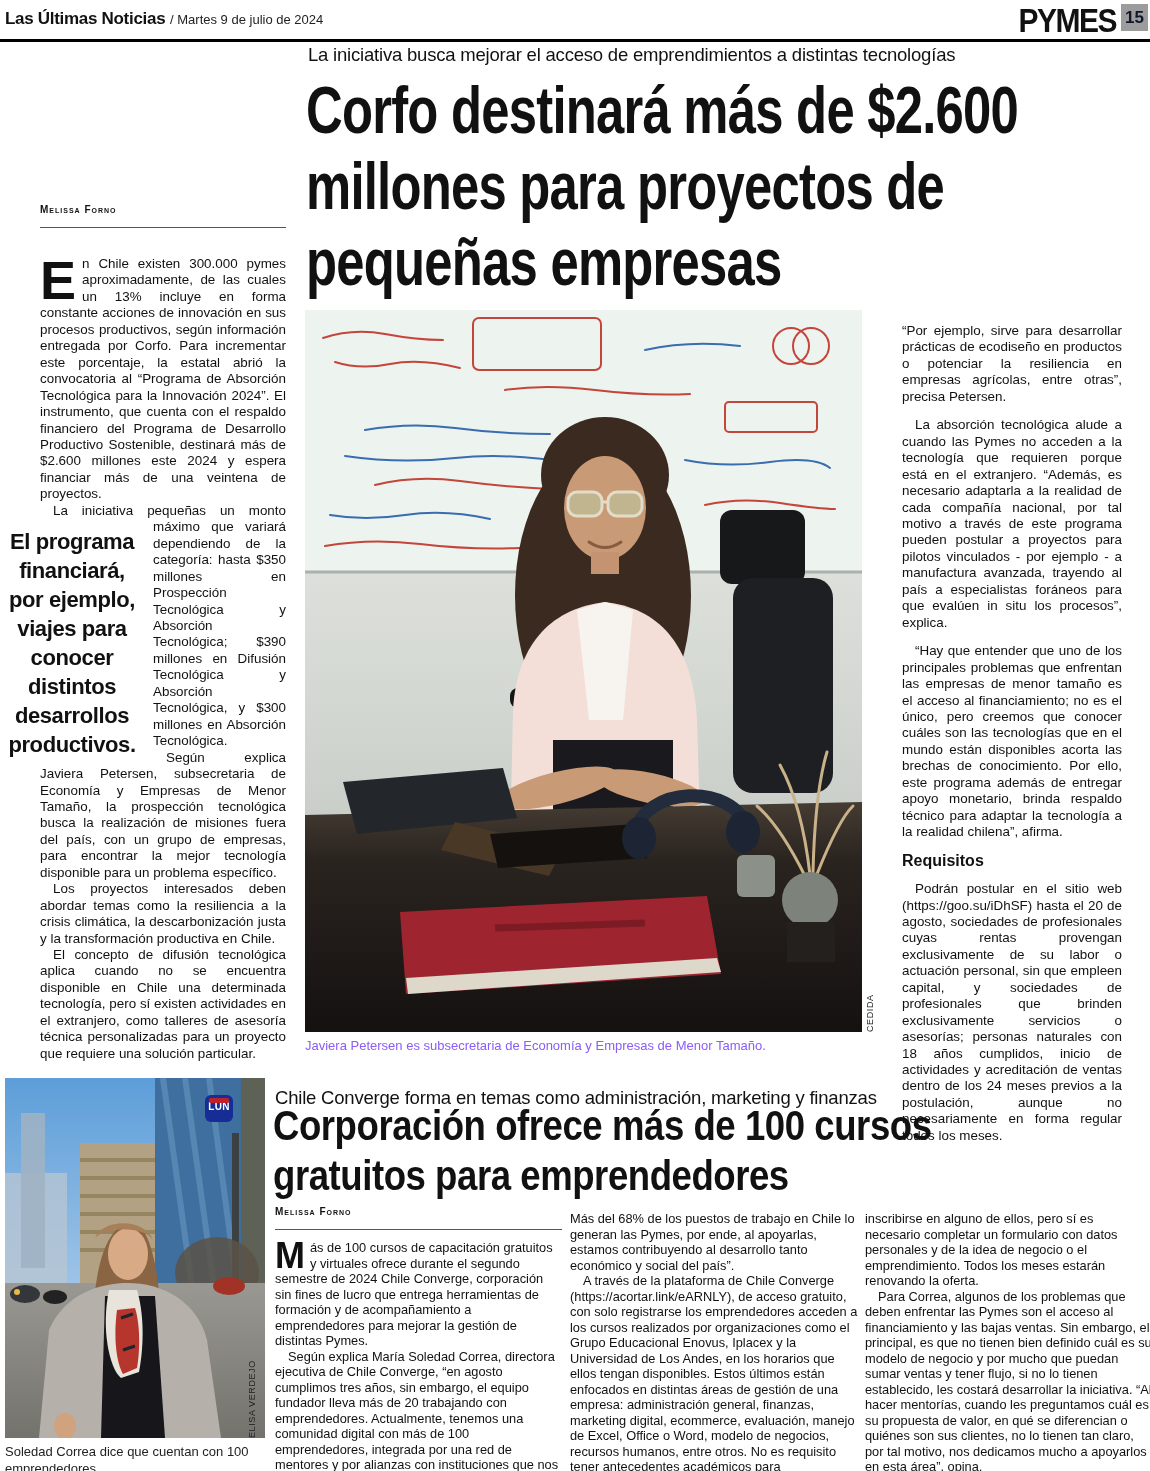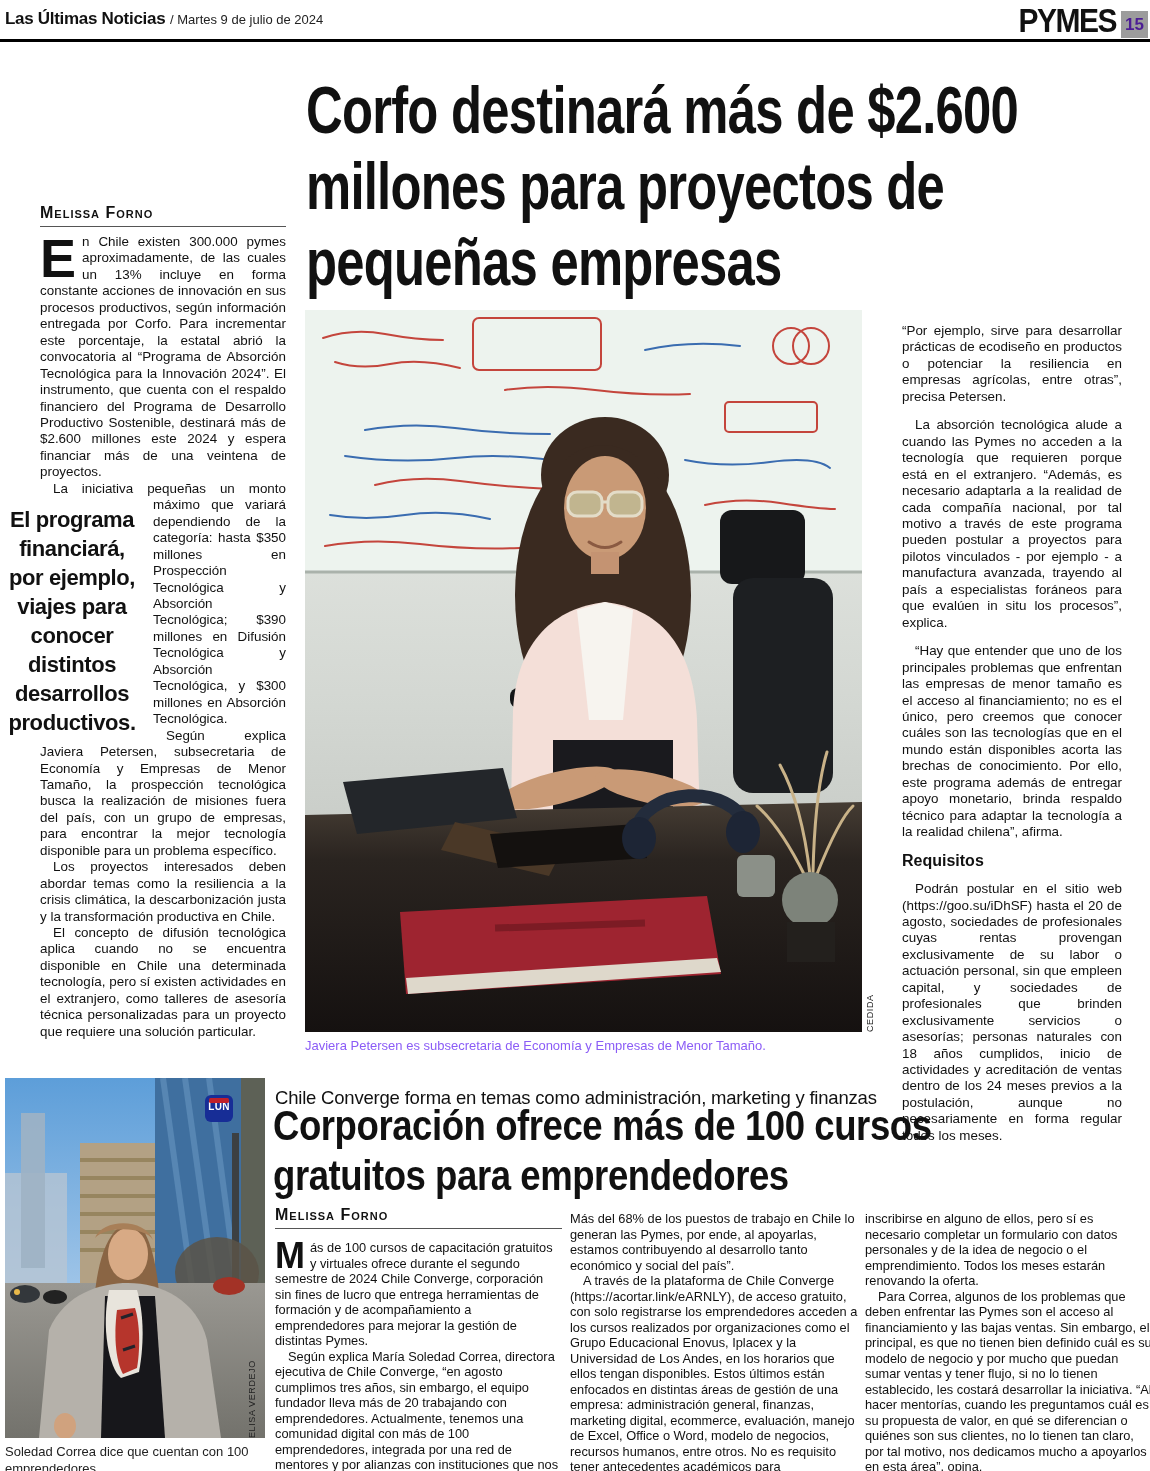--- a/index.html
+++ b/index.html
@@ -3,31 +3,31 @@
 <meta charset="utf-8">
 <style>
   html,body{margin:0;padding:0;background:#e8e8e8;}
   .page{position:relative;width:1150px;height:1471px;margin:0 auto;background:#fff;
         overflow:hidden;font-family:"Liberation Sans",sans-serif;color:#111;}
   
   .masthead{position:absolute;left:0;top:0;width:1150px;height:39px;border-bottom:3px solid #000;}
   .mh-left{position:absolute;left:5px;top:9px;font-size:17px;white-space:nowrap;}
   .mh-paper{font-weight:700;letter-spacing:-0.3px;}
   .mh-date{font-weight:400;font-size:13px;color:#222;}
-  .mh-right{position:absolute;right:2px;top:4px;display:flex;align-items:flex-end;gap:5px;}
+  .mh-right{position:absolute;right:2px;top:4px;display:flex;align-items:flex-start;gap:5px;}
   .pymes{font-size:30px;font-weight:900;letter-spacing:-1.5px;transform:scaleY(1.08);}
-  .pagebox{width:27px;height:27px;background:#9c9c9c;color:#4c1d95;font-weight:700;font-size:17px;
+  .pagebox{width:27px;height:27px;background:#9c9c9c;color:#0f172a;font-weight:700;font-size:17px;
            display:flex;align-items:center;justify-content:center;}
   
   .kicker1{position:absolute;left:308px;top:44px;width:800px;font-size:18.5px;letter-spacing:-0.2px;}
   .headline1{position:absolute;left:306px;top:72px;width:1065px;font-size:66px;line-height:76px;
              font-weight:700;letter-spacing:-1px;transform:scaleX(0.77);transform-origin:0 0;}
   .col-left{position:absolute;left:40px;top:204px;width:246px;}
-  .byline{font-variant:small-caps;font-size:16px;font-weight:700;letter-spacing:1px;
-          border-bottom:1.5px solid #555;padding-bottom:4px;margin-bottom:7px;}
+  .byline{font-variant:small-caps;font-size:10px;font-weight:700;letter-spacing:1px;
+          border-bottom:1.5px solid #555;padding-bottom:12px;margin-bottom:28px;}
   .body1{font-size:13.4px;line-height:16.45px;text-align:justify;hyphens:auto;}
   .body1 p{margin:0;}
   .p-indent{text-indent:13px;}
   .dropcap{float:left;font-size:54px;line-height:44px;font-weight:700;padding:2px 6px 0 0;}
   .dropcap2{float:left;font-size:36px;line-height:29px;font-weight:700;padding:1px 5px 0 0;}
   .pullquote{float:left;width:134px;margin:8px 14px 4px -35px;font-size:22px;line-height:29px;
              font-weight:700;text-align:center;letter-spacing:-0.4px;text-indent:0;}
   .photo1{position:absolute;left:305px;top:310px;width:557px;height:722px;overflow:hidden;background:#cfd3cf;}
   .caption1{position:absolute;left:305px;top:1038px;width:565px;font-size:13px;color:#8b5cf6;}
   .vcredit{font-size:9px;color:#222;letter-spacing:0.6px;writing-mode:vertical-rl;
@@ -64,20 +64,21 @@
     <div class="mh-left">
       <span class="mh-paper">Las Últimas Noticias</span>
       <span class="mh-date">/ Martes 9 de julio de 2024</span>
     </div>
     <div class="mh-right">
       <span class="pymes">PYMES</span>
       <span class="pagebox">15</span>
     </div>
   </div>
 
+  <div class="kicker1">La iniciativa busca mejorar el acceso de emprendimientos a distintas tecnologías</div>
   <div class="headline1">Corfo destinará más de $2.600 millones para proyectos de pequeñas empresas</div>
 
   <div class="col-left">
     <div class="byline">Melissa Forno</div>
     <div class="body1">
       <p><span class="dropcap">E</span><span>n Chile existen 300.000 pymes aproximadamente, de las cuales un 13% incluye en forma constante acciones de innovación en sus procesos productivos, según información entregada por Corfo. Para incrementar este porcentaje, la estatal abrió la convocatoria al “Programa de Absorción Tecnológica para la Innovación 2024”. El instrumento, que cuenta con el respaldo financiero del Programa de Desarrollo Productivo Sostenible, destinará más de $2.600 millones este 2024 y espera financiar más de una veintena de proyectos.</span></p>
       <p class="p-indent"><span>La iniciativa pequeñas un monto</span>
         <span class="pullquote">El programa financiará, por ejemplo, viajes para conocer distintos desarrollos productivos.</span>
         <span>máximo que variará dependiendo de la categoría: hasta $350 millones en Prospección Tecnológica y Absorción Tecnológica; $390 millones en Difusión Tecnológica y Absorción Tecnológica, y $300 millones en Absorción Tecnológica.</span></p>
       <p class="p-indent">Según explica Javiera Petersen, subsecretaria de Economía y Empresas de Menor Tamaño, la prospección tecnológica busca la realización de misiones fuera del país, con un grupo de empresas, para encontrar la mejor tecnología disponible para un problema específico.</p>

